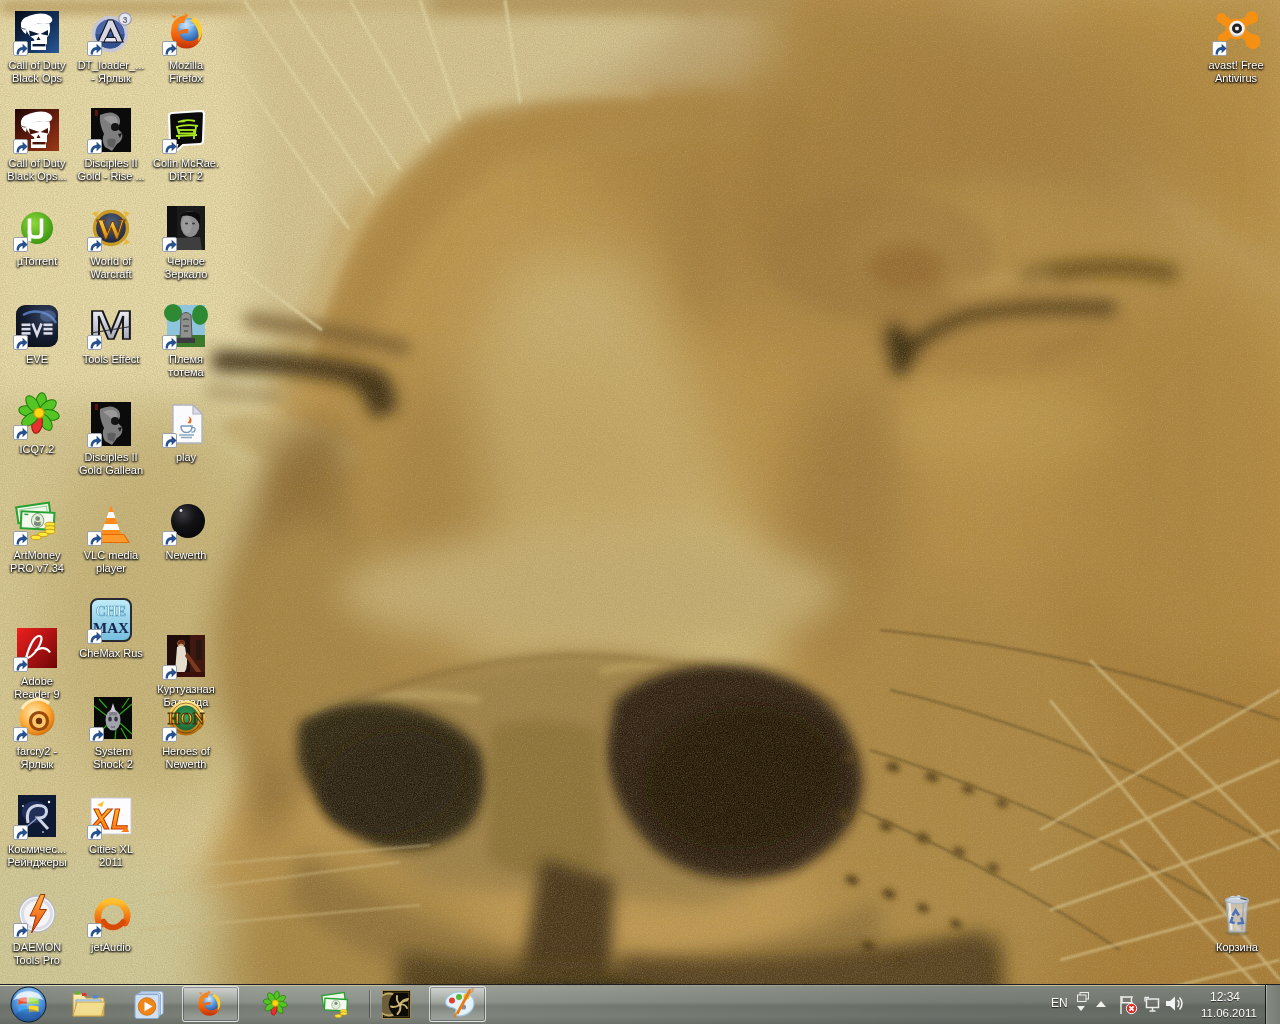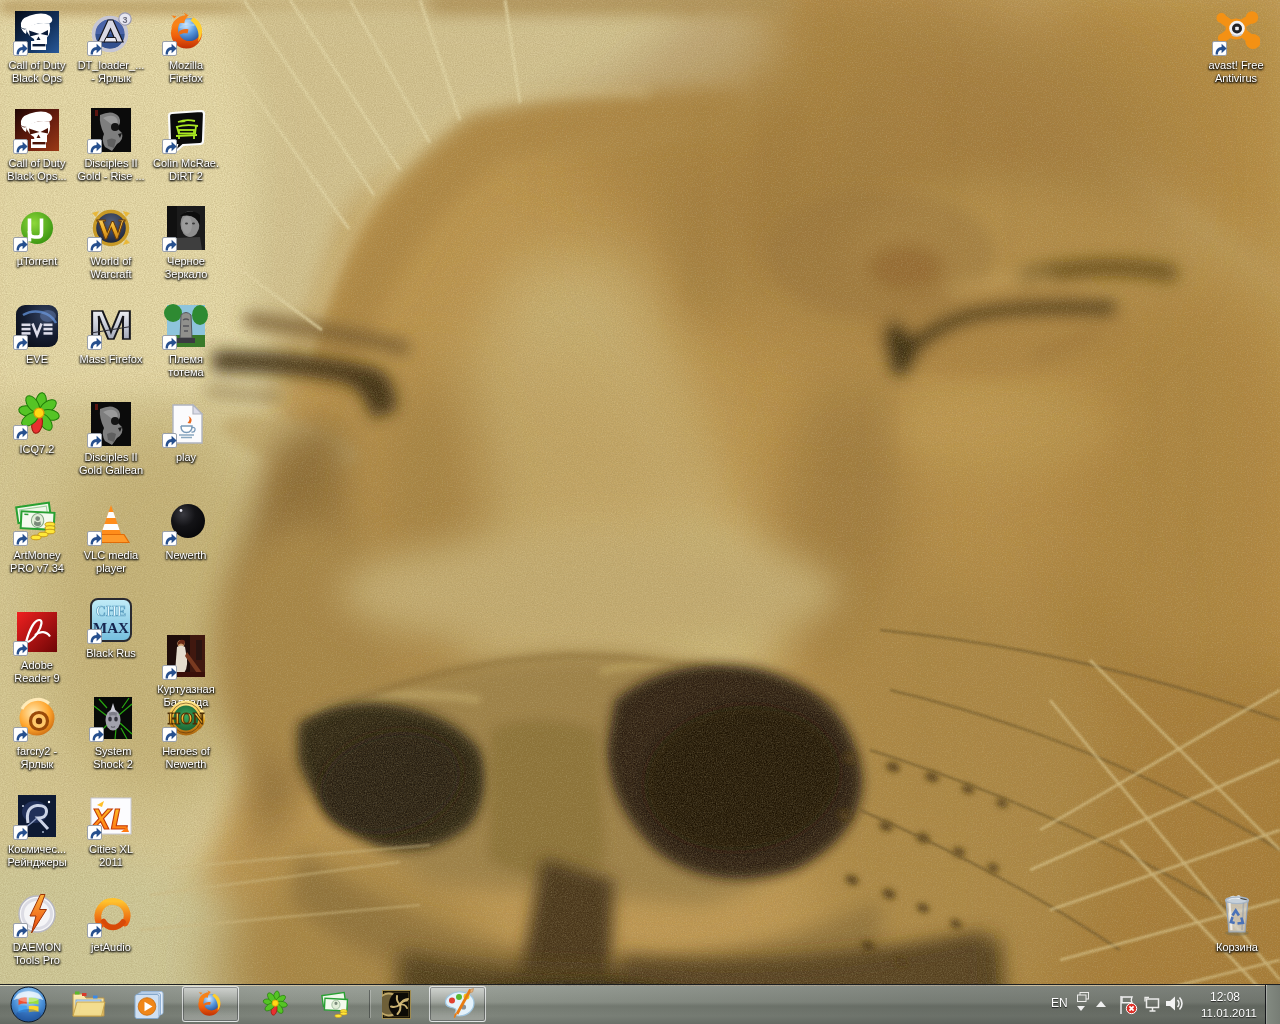--- a/index.html
+++ b/index.html
@@ -479,21 +479,21 @@
         <g transform="translate(24,0) scale(1.35,1) translate(-24,0)">
           <text x="24" y="37" font-size="40" font-weight="bold" text-anchor="middle" fill="url(#silver)" stroke="#15151a" stroke-width="1.5" font-family="Liberation Sans">M</text>
         </g>
 <path d="M4,31 L44,24.5" stroke="#2e2e36" stroke-width="1.2"></path>
       </svg>
       <div class="sc" style="left:14px;top:33px">
         <svg width="15" height="15" viewBox="0 0 15 15">
           <path d="M2.6,12.6 C2.6,7.8 4.8,5.4 8.6,5.1 L8.6,1.8 L13.6,6.6 L8.6,11.2 L8.6,8.1 C6.3,8.3 4.9,9.6 4.9,12.6 Z" fill="#27508e"></path>
         </svg>
       </div>
-      <div class="lb">Mass Firefox</div>
+      <div class="lb">Tools Effect</div>
     </div>
 <div class="di" style="left:148px;top:302px">
       <svg class="g" width="48" height="48" viewBox="0 0 48 48">
         <rect x="5" y="3" width="38" height="42" fill="#8ec4dc"></rect>
 <ellipse cx="11" cy="11" rx="9" ry="9" fill="#2e8a32"></ellipse>
         <ellipse cx="38" cy="13" rx="8" ry="10" fill="#2e8a32"></ellipse>
 <rect x="5" y="33" width="38" height="12" fill="#3a7a2a"></rect>
 <path d="M19,13 Q24,8 29,13 L30,36 L18,36 Z" fill="#90908c" stroke="#54545a" stroke-width="1"></path>
 <path d="M21,18 Q24,16 27,18 M21,24 L27,24 M22,29 L26,29" stroke="#54545a" stroke-width="1.4" fill="none"></path>
 <rect x="15" y="36" width="18" height="5" fill="#3a3a40"></rect>
@@ -613,21 +613,21 @@
         <circle cx="26" cy="23" r="17" fill="url(#nightg)"></circle>
         <circle cx="19" cy="12.5" r="1.4" fill="#e8e8f0"></circle>
       </svg>
       <div class="sc" style="left:14px;top:33px">
         <svg width="15" height="15" viewBox="0 0 15 15">
           <path d="M2.6,12.6 C2.6,7.8 4.8,5.4 8.6,5.1 L8.6,1.8 L13.6,6.6 L8.6,11.2 L8.6,8.1 C6.3,8.3 4.9,9.6 4.9,12.6 Z" fill="#27508e"></path>
         </svg>
       </div>
       <div class="lb">Newerth</div>
     </div>
-<div class="di" style="left:-1px;top:608px">
+<div class="di" style="left:-1px;top:624px">
       <svg class="g" width="48" height="48" viewBox="0 0 48 48">
         <rect x="4" y="4" width="40" height="40" fill="url(#redg)"></rect>
 <path d="M13,34 C16,23 21,12.5 26,12 C30,11.6 29,18 24.5,25 C21,30.5 16,34.5 13,34 Z" fill="none" stroke="#fff" stroke-width="2.2"></path>
 <path d="M22,27 C27,22.5 34,23.5 37,28.5" fill="none" stroke="#fff" stroke-width="2.2"></path>
       </svg>
       <div class="sc" style="left:14px;top:33px">
         <svg width="15" height="15" viewBox="0 0 15 15">
           <path d="M2.6,12.6 C2.6,7.8 4.8,5.4 8.6,5.1 L8.6,1.8 L13.6,6.6 L8.6,11.2 L8.6,8.1 C6.3,8.3 4.9,9.6 4.9,12.6 Z" fill="#27508e"></path>
         </svg>
       </div>
@@ -637,21 +637,21 @@
       <svg class="g" width="48" height="48" viewBox="0 0 48 48">
         <rect x="4" y="3" width="40" height="42" rx="7" fill="url(#cheg)" stroke="#2a2a30" stroke-width="2"></rect>
 <text x="24" y="20" font-size="14" font-weight="bold" text-anchor="middle" fill="#e6f8ff" stroke="#5a9ec0" stroke-width="0.7" font-family="Liberation Serif">CHE</text>
 <text x="24" y="37" font-size="15" font-weight="bold" text-anchor="middle" fill="#16254e" font-family="Liberation Serif">MAX</text>
       </svg>
       <div class="sc" style="left:14px;top:33px">
         <svg width="15" height="15" viewBox="0 0 15 15">
           <path d="M2.6,12.6 C2.6,7.8 4.8,5.4 8.6,5.1 L8.6,1.8 L13.6,6.6 L8.6,11.2 L8.6,8.1 C6.3,8.3 4.9,9.6 4.9,12.6 Z" fill="#27508e"></path>
         </svg>
       </div>
-      <div class="lb">Black Rus</div>
+      <div class="lb">CheMax Rus</div>
     </div>
 <div class="di" style="left:148px;top:632px">
       <svg class="g" width="48" height="48" viewBox="0 0 48 48">
         <rect x="5" y="3" width="38" height="42" fill="#1e0d0a"></rect>
 <rect x="28" y="3" width="15" height="42" fill="#40180f"></rect>
 <rect x="34" y="8" width="6" height="20" fill="#2a1410"></rect>
 <circle cx="19" cy="11.5" r="3.6" fill="#c89a6a"></circle>
 <path d="M15,15 Q19,12 23,15 L25,27 Q26,38 20,43 L13,41 Q14,27 15,15 Z" fill="#e4dccc"></path>
 <path d="M16,10 Q19,6 23,9 L22,13 Q19,10 16,13 Z" fill="#6a2a16"></path>
 <path d="M25,20 L41,42 L37,44 L23,24 Z" fill="#7a3a20"></path>
@@ -937,14 +937,14 @@
 <svg class="tico" style="left:1143px;top:996px" width="19" height="17" viewBox="0 0 19 17">
 <rect x="3.5" y="3" width="12" height="8.5" fill="none" stroke="#ececea" stroke-width="1.5"></rect>
 <path d="M6.5,15 L12.5,15 M9.5,11.5 L9.5,15" stroke="#ececea" stroke-width="1.5"></path>
 <path d="M2,5.5 L2,1.5 L6,1.5" fill="none" stroke="#ececea" stroke-width="1.3"></path>
 </svg>
 <svg class="tico" style="left:1164px;top:994px" width="20" height="19" viewBox="0 0 20 19">
 <path d="M2,7 L6,7 L11,2.5 L11,16.5 L6,12 L2,12 Z" fill="#f2f2f2"></path>
 <path d="M13.5,6 A 5,5 0 0 1 13.5,13" fill="none" stroke="#f2f2f2" stroke-width="1.6"></path>
 <path d="M15.5,3.5 A 8.5,8.5 0 0 1 15.5,15.5" fill="none" stroke="#f2f2f2" stroke-width="1.6"></path>
 </svg>
-<div class="trtxt" style="left:1210px;top:990px;font-size:12px">12:08</div>
-<div class="trtxt" style="left:1201px;top:1007px;font-size:11.5px">11.01.2011</div>
+<div class="trtxt" style="left:1210px;top:990px;font-size:12px">12:34</div>
+<div class="trtxt" style="left:1201px;top:1007px;font-size:11.5px">11.06.2011</div>
 
 </body></html>

